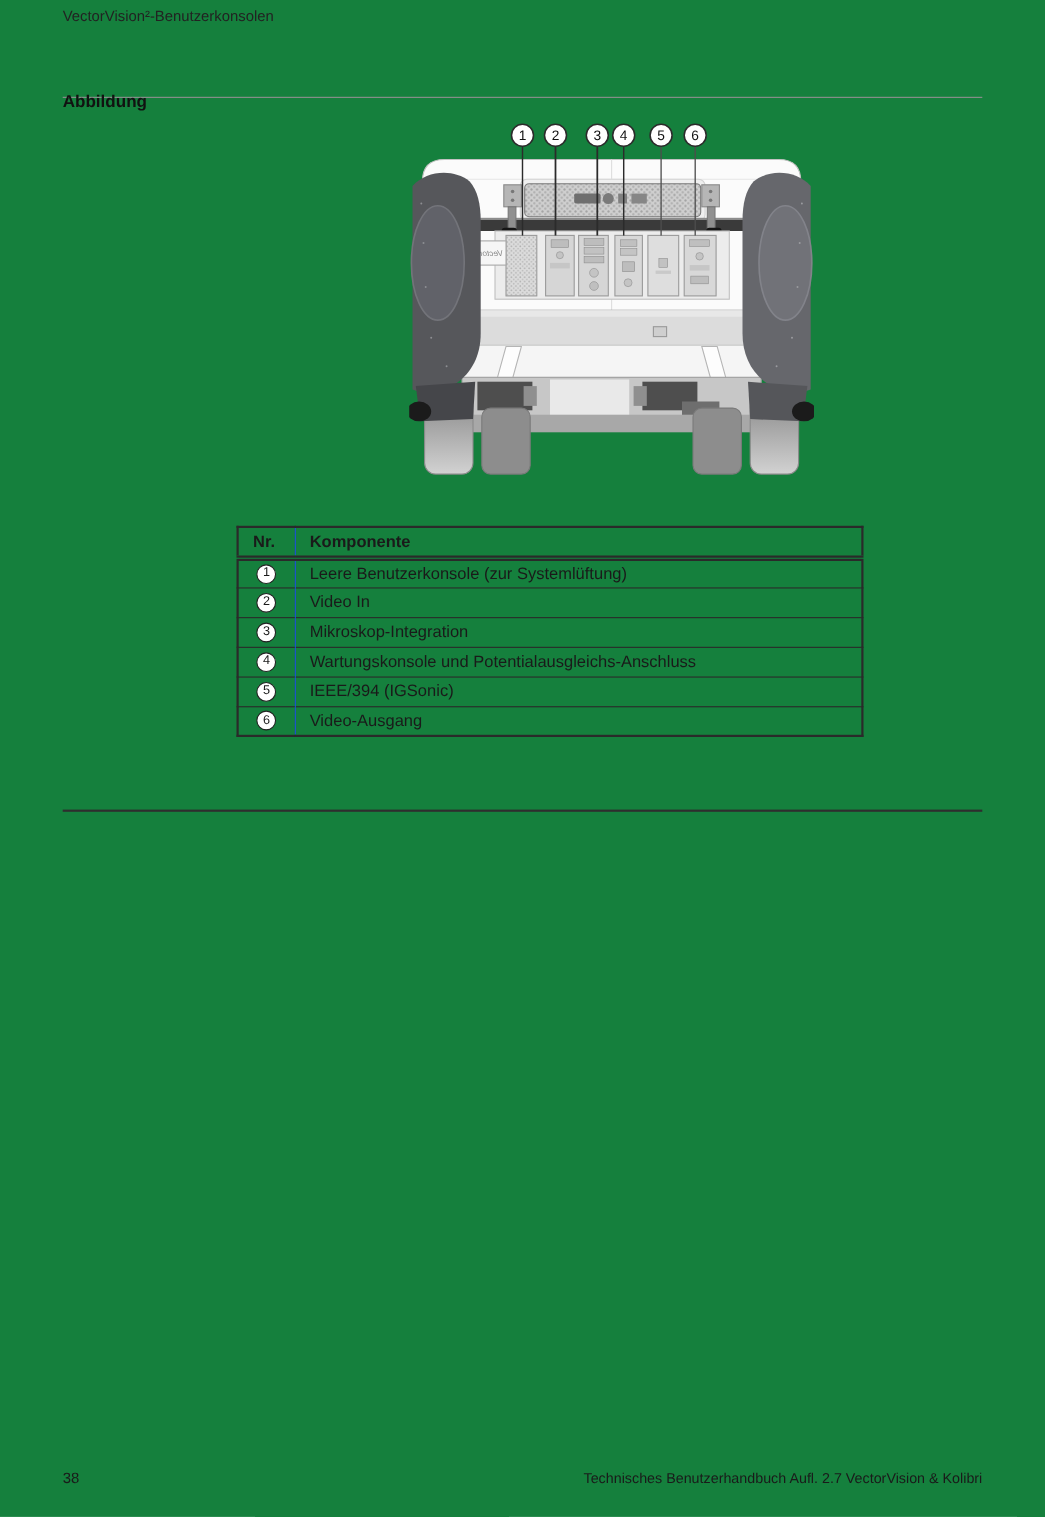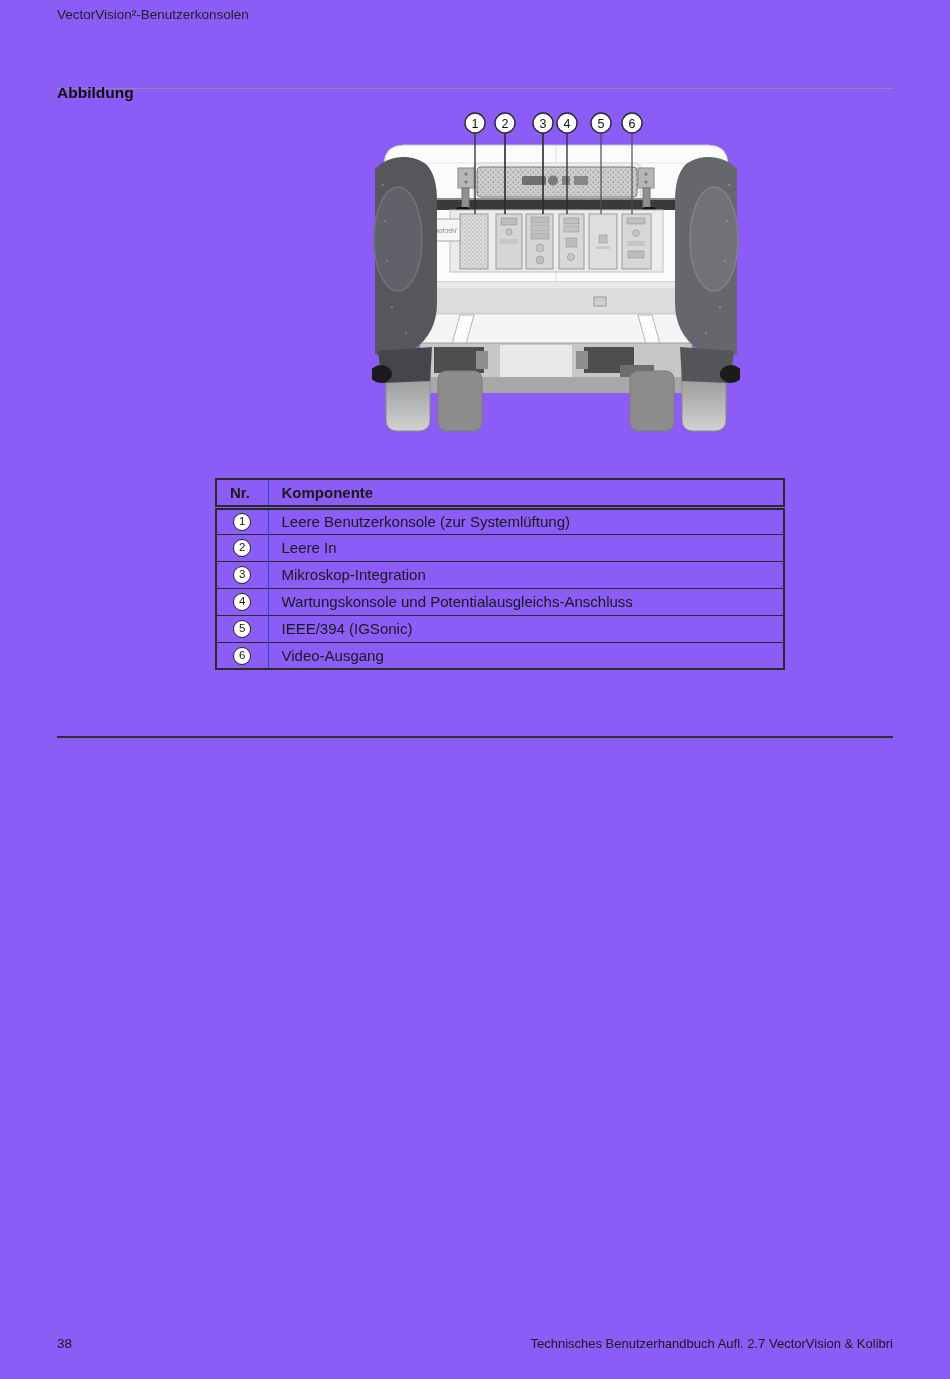--- a/index.html
+++ b/index.html
@@ -2,21 +2,21 @@
 <html><head>
 <meta charset="utf-8">
 <style>
   * { margin: 0; padding: 0; box-sizing: border-box; }
   html, body { background: #ffffff; }
   body { font-family: "Liberation Sans", sans-serif; color: #1a1a1a; }
   .page {
     position: relative;
     width: 950px;
     height: 1379px;
-    background: #8b5cf6;
+    background: #15803d;
     overflow: hidden;
   }
   .doc-header {
     position: absolute;
     left: 57px;
     top: 7px;
     font-size: 13.5px;
     color: #222;
   }
   .rule {
@@ -308,21 +308,21 @@
         <th class="col-comp">Komponente</th>
       </tr>
     </thead>
     <tbody>
       <tr>
         <td class="col-nr"><span class="circle-num">1</span></td>
         <td class="col-comp">Leere Benutzerkonsole (zur Systemlüftung)</td>
       </tr>
       <tr>
         <td class="col-nr"><span class="circle-num">2</span></td>
-        <td class="col-comp">Leere In</td>
+        <td class="col-comp">Video In</td>
       </tr>
       <tr>
         <td class="col-nr"><span class="circle-num">3</span></td>
         <td class="col-comp">Mikroskop-Integration</td>
       </tr>
       <tr>
         <td class="col-nr"><span class="circle-num">4</span></td>
         <td class="col-comp">Wartungskonsole und Potentialausgleichs-Anschluss</td>
       </tr>
       <tr>

